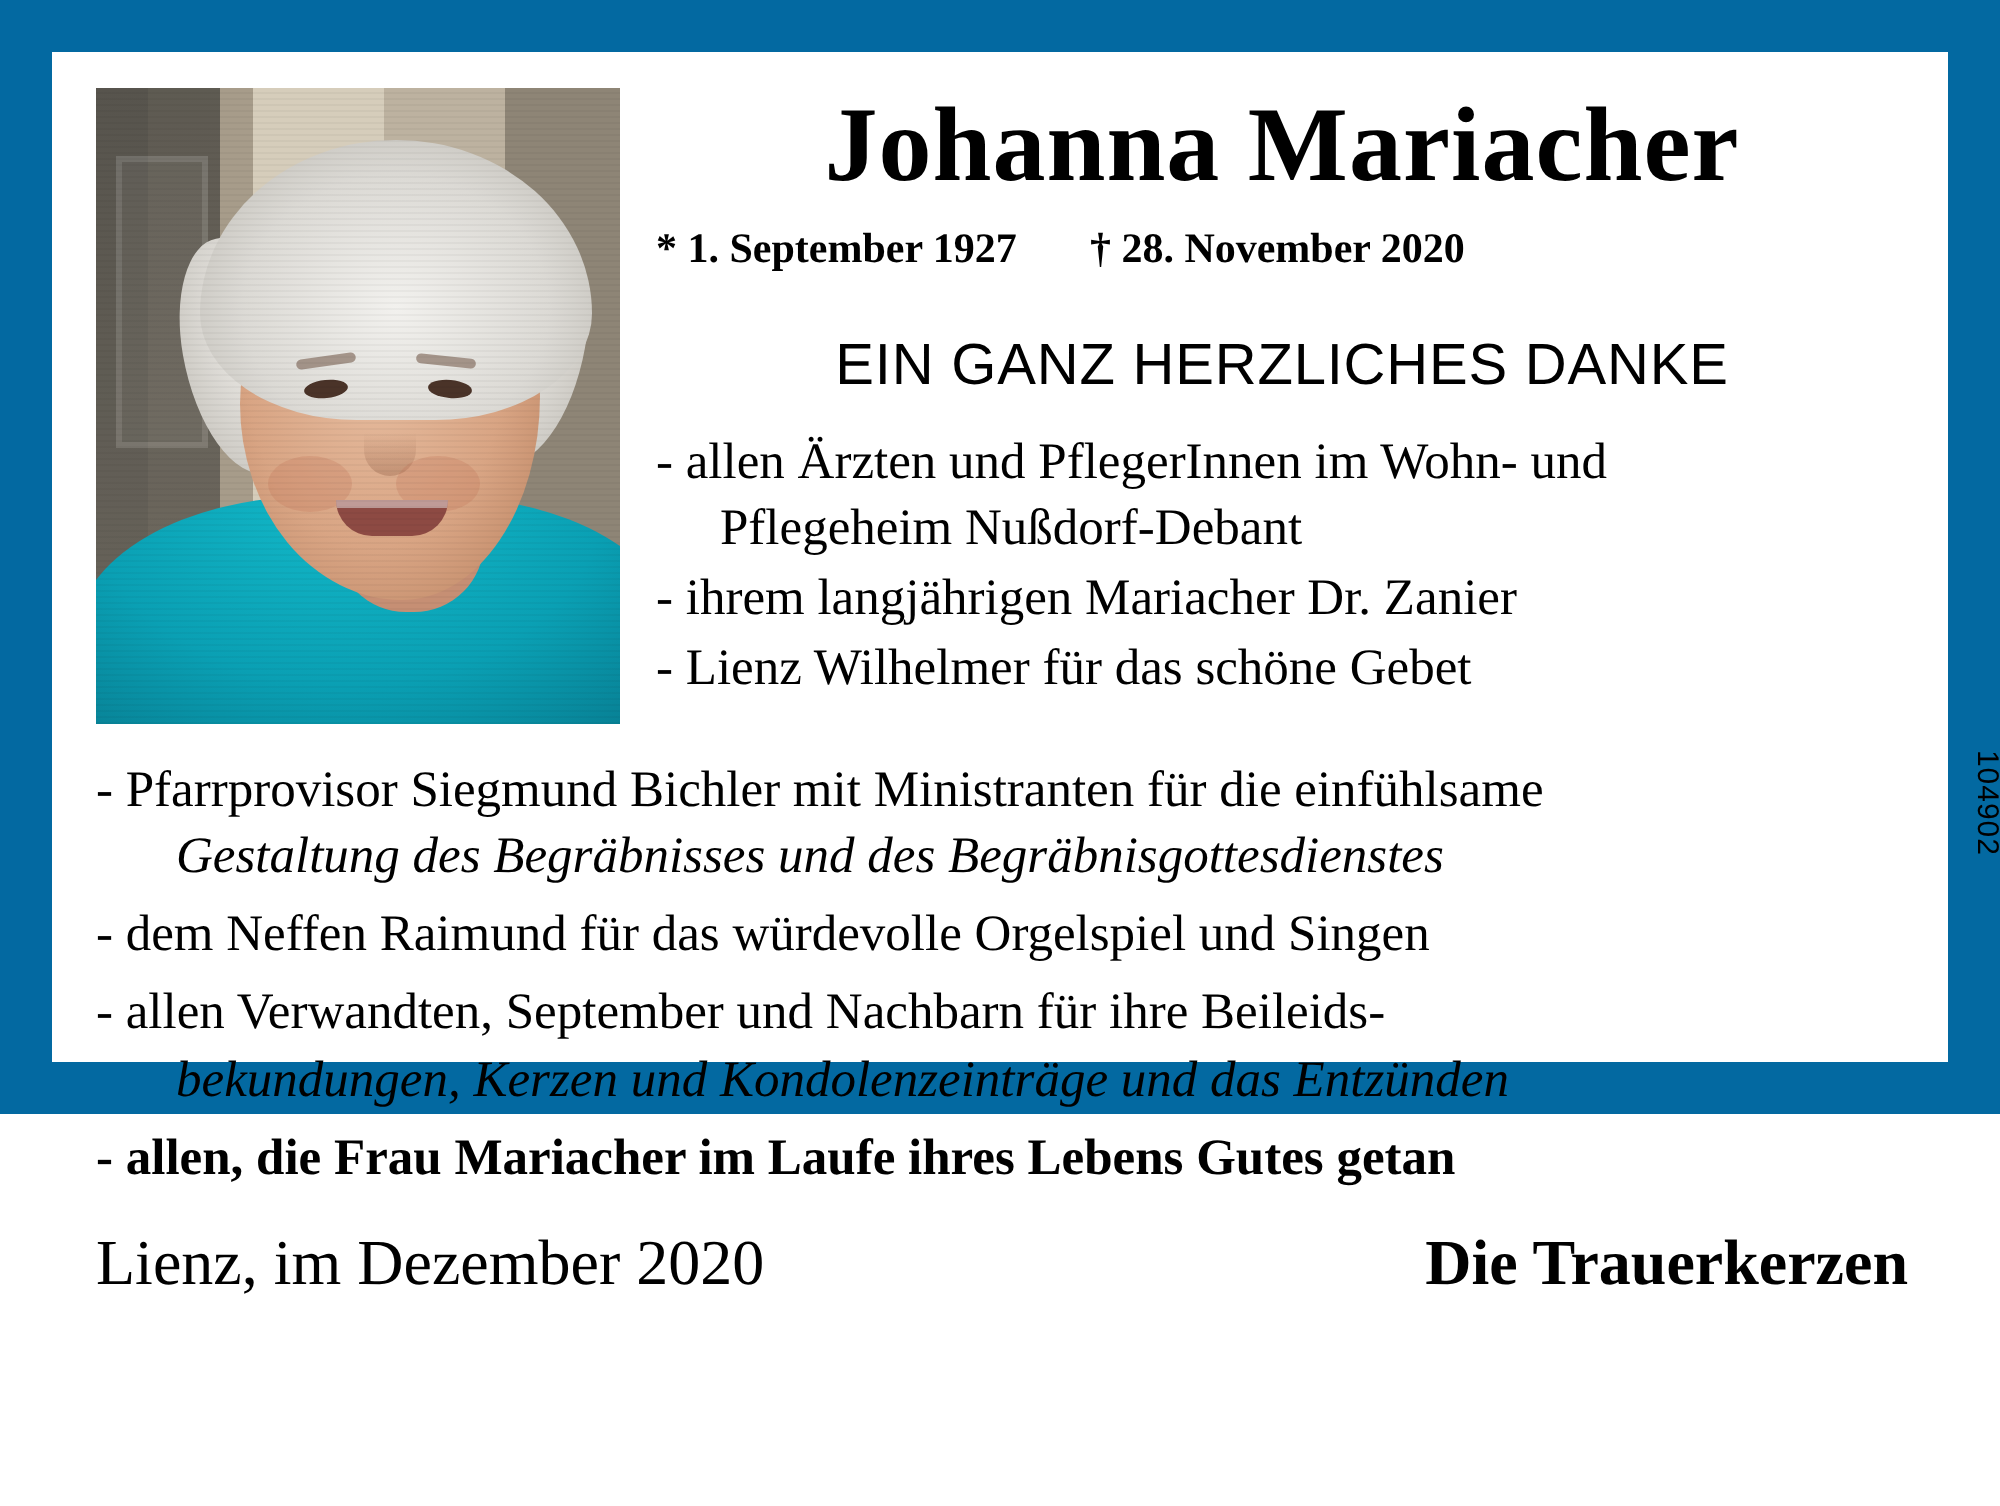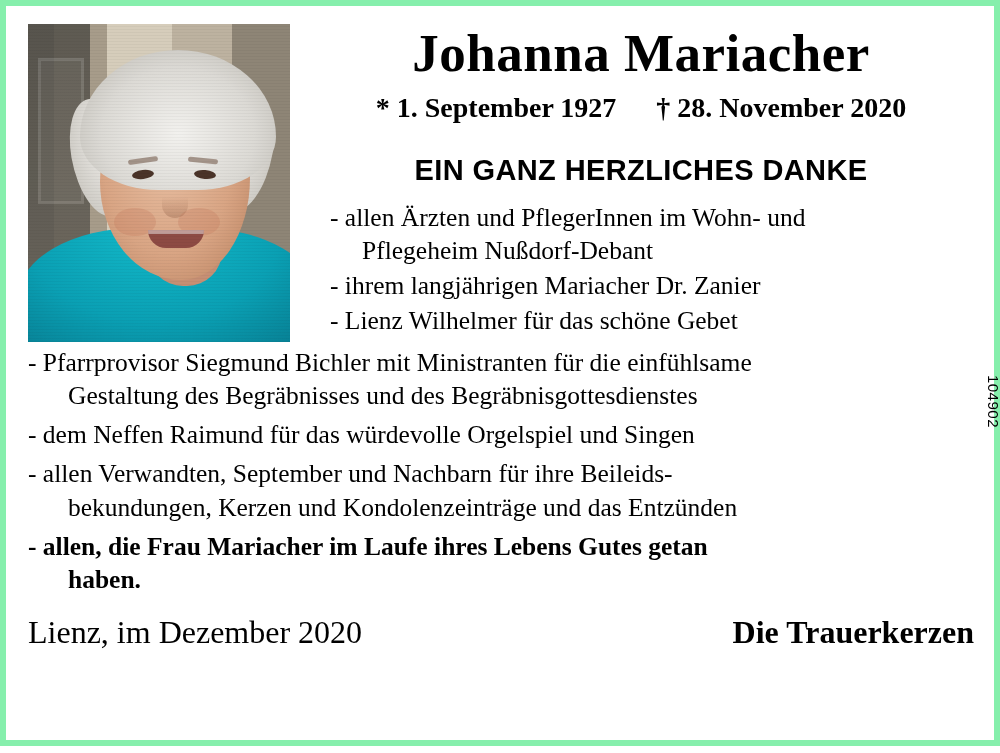--- a/index.html
+++ b/index.html
@@ -10,23 +10,23 @@
   body {
     width: 1000px;
     height: 753px;
     font-family: "Liberation Serif", serif;
     overflow: hidden;
   }
   .notice {
     position: relative;
     box-sizing: border-box;
     width: 1000px;
-    height: 746px;
-    background: #86efac;
-    padding: 6px;
+    height: 557px;
+    background: #0369a1;
+    padding: 26px;
   }
   .inner {
     position: relative;
     box-sizing: border-box;
     width: 100%;
     height: 100%;
     background: #ffffff;
     padding: 16px 20px 10px 22px;
   }
   .top-row {
@@ -144,54 +144,52 @@
   .name {
     font-size: 53px;
     font-weight: bold;
     text-align: center;
     letter-spacing: .5px;
     line-height: 1.05;
     color: #000;
     white-space: nowrap;
   }
   .dates {
-    font-size: 28px;
+    font-size: 21px;
     font-weight: bold;
-    text-align: center;
     margin-top: 10px;
     color: #000;
   }
   .dates .gap { display: inline-block; width: 26px; }
   .thanks-title {
     font-family: "Liberation Sans", sans-serif;
     font-size: 29px;
-    font-weight: bold;
+    font-weight: normal;
     text-align: center;
     margin-top: 30px;
     letter-spacing: .4px;
     color: #000;
   }
   .lines-narrow {
     margin-top: 14px;
     font-size: 25.5px;
     line-height: 1.30;
     color: #000;
-    margin-left: 22px;
   }
   .lines-narrow .li { padding-left: 16px; text-indent: -16px; margin-bottom: 2px; }
   .lines-narrow .cont { padding-left: 16px; text-indent: 0; }
 
   .lines-wide {
-    margin-top: 4px;
+    margin-top: 16px;
     font-size: 25.5px;
     line-height: 1.30;
     color: #000;
   }
   .lines-wide .li { padding-left: 20px; text-indent: -20px; margin-bottom: 6px; }
-  .lines-wide .li .cont { display: block; text-indent: 0; padding-left: 20px; }
+  .lines-wide .li .cont { display: block; text-indent: 0; padding-left: 20px; font-style: italic; }
   .lines-wide .li.bold { font-weight: bold; }
 
   .footer {
     display: flex;
     justify-content: space-between;
     align-items: baseline;
     font-size: 32px;
     margin-top: 18px;
     color: #000;
   }
@@ -267,21 +265,20 @@
         <span>- Pfarrprovisor Siegmund Bichler mit Ministranten für die einfühlsame</span>
         <span class="cont">Gestaltung des Begräbnisses und des Begräbnisgottesdienstes</span>
       </div>
       <div class="li">- dem Neffen Raimund für das würdevolle Orgelspiel und Singen</div>
       <div class="li">
         <span>- allen Verwandten, September und Nachbarn für ihre Beileids-</span>
         <span class="cont">bekundungen, Kerzen und Kondolenzeinträge und das Entzünden</span>
       </div>
       <div class="li bold">
         <span>- allen, die Frau Mariacher im Laufe ihres Lebens Gutes getan</span>
-        <span class="cont">haben.</span>
       </div>
     </div>
 
     <div class="footer">
       <div class="left">Lienz, im Dezember 2020</div>
       <div class="right">Die Trauerkerzen</div>
     </div>
 
   </div>
   <div class="side-code">104902</div>

